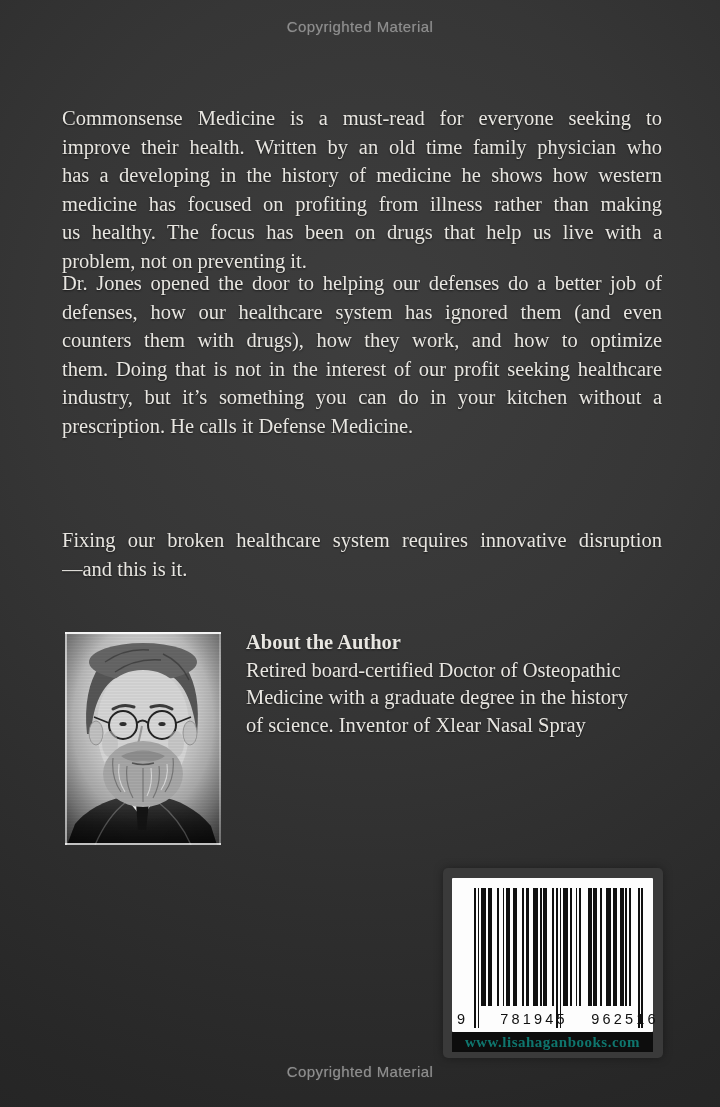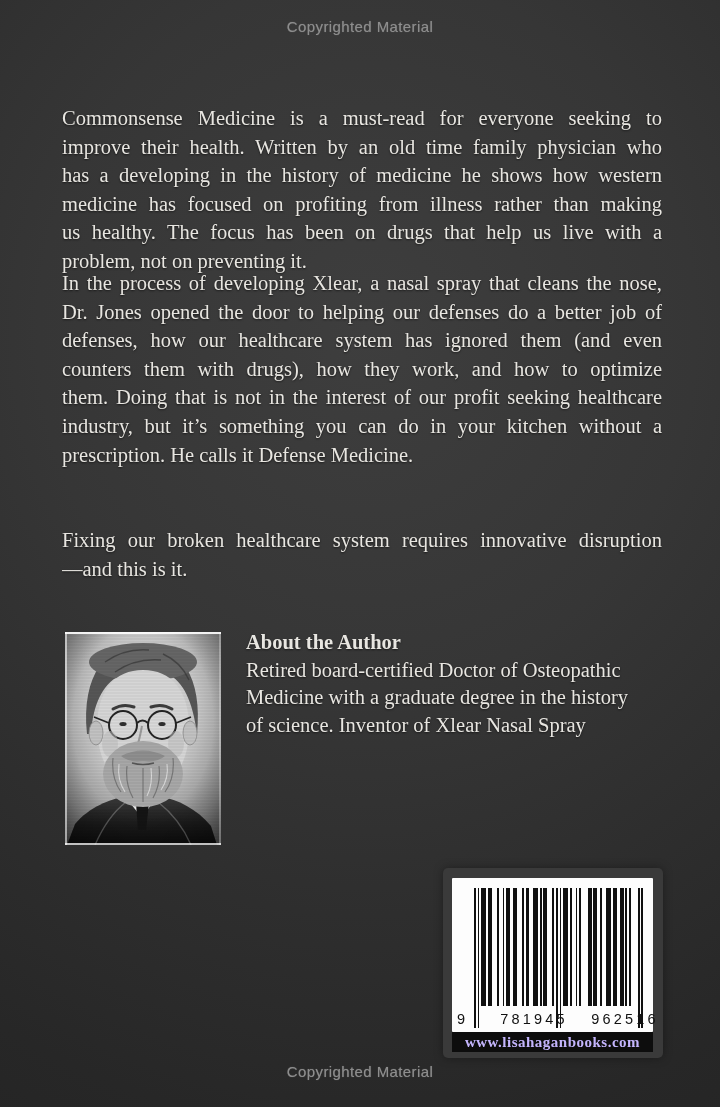--- a/index.html
+++ b/index.html
@@ -37,41 +37,40 @@
   .bars .module{flex:1;height:118px;}
   .bars .module.guard{height:140px;}
   .bars .module.bar{background:#101010;}
   .bdigit{position:absolute;color:#111;font-family:"Liberation Sans", sans-serif;
     font-size:14.5px;line-height:18px;}
   .bdigit.first{left:5px;top:132px;}
   .bdigit.grp{top:132px;text-align:center;letter-spacing:3.2px;padding-left:20px;}
   .bdigit.left-grp{left:26px;width:72px;}
   .bdigit.right-grp{left:116px;width:74px;}
   .publisher-strip{position:absolute;left:9px;top:164px;width:201px;height:20px;
-    background:#0d0d0d;color:#c4b5fd;text-align:center;
+    background:#0d0d0d;color:#0f766e;text-align:center;
     font-family:"Liberation Serif", serif;font-weight:bold;font-size:15px;line-height:20px;letter-spacing:.5px;}
 </style>
 </head>
 <body>
 
 <div class="cover">
 
   <div class="copyright top">Copyrighted Material</div>
 
   <div class="para" id="p1">
     <div class="line">Commonsense Medicine is a must-read for everyone seeking to</div>
     <div class="line">improve their health. Written by an old time family physician who</div>
     <div class="line">has a developing in the history of medicine he shows how western</div>
     <div class="line">medicine has focused on profiting from illness rather than making</div>
     <div class="line">us healthy. The focus has been on drugs that help us live with a</div>
     <div class="line last">problem, not on preventing it.</div>
   </div>
 
   <div class="para" id="p2">
-    <div class="line">In the process of developing Xlear, a nasal spray that cleans the nose,</div>
     <div class="line">Dr. Jones opened the door to helping our defenses do a better job of</div>
     <div class="line">defenses, how our healthcare system has ignored them (and even</div>
     <div class="line">counters them with drugs), how they work, and how to optimize</div>
     <div class="line">them. Doing that is not in the interest of our profit seeking healthcare</div>
     <div class="line">industry, but it’s something you can do in your kitchen without a</div>
     <div class="line last">prescription. He calls it Defense Medicine.</div>
   </div>
 
   <div class="para" id="p3">
     <div class="line">Fixing our broken healthcare system requires innovative disruption</div>

